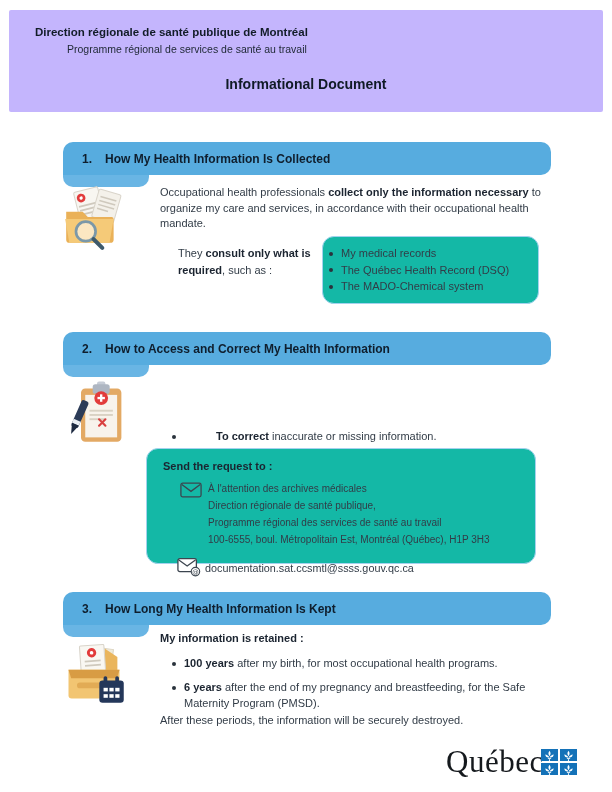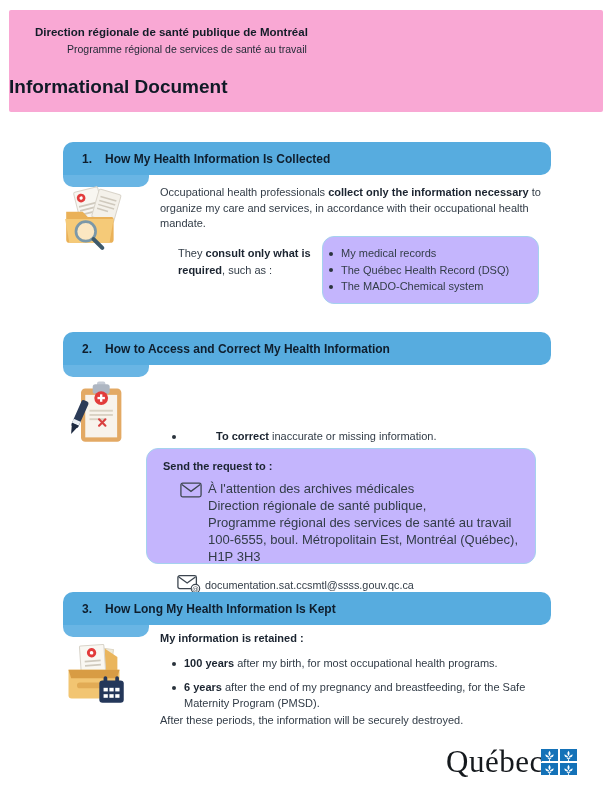--- a/index.html
+++ b/index.html
@@ -6,33 +6,33 @@
   html,body { background:#e8e8e8; }
   body { font-family:"Liberation Sans","DejaVu Sans",sans-serif; }
   .page {
     position:relative; width:612px; height:792px; background:#ffffff;
     margin:0 auto; overflow:hidden; color:#323c47;
   }
 
   
   .banner {
     position:absolute; left:9px; top:10px; width:594px; height:102px;
-    background:#f9a8d4; border-radius:2px;
+    background:#c4b5fd; border-radius:2px;
   }
   .banner .org {
     position:absolute; left:26px; top:16px;
     font-size:11.5px; font-weight:700; color:#121c28;
   }
   .banner .program {
     position:absolute; left:26px; top:33px;
     font-size:10.5px; color:#1d2733;padding-left:32px;
   }
   .banner .doc-title {
     position:absolute; left:0; top:66px; width:100%;
-    text-align:left; font-size:19px; font-weight:700; color:#101a26;
+    text-align:center; font-size:14px; font-weight:700; color:#101a26;
   }
 
   
   .sec-header {
     position:absolute; left:63px; width:488px; height:33px;
     background:#57acdf; border-radius:10px 10px 10px 0;
     display:flex; align-items:center; padding-left:19px;
     font-size:12px; font-weight:700; color:#0f1e2d;
   }
   .sec-header .num { margin-right:13px; }
@@ -40,40 +40,40 @@
     position:absolute; left:63px; width:86px; height:12px;
     background:#69b5e4; border-radius:0 0 10px 10px;
   }
 
   
   .body-txt { font-size:11px; line-height:15.5px; color:#323c47; }
   b { font-weight:700; color:#1b2430; }
   .lead { font-weight:700; color:#1b2430; font-size:11px; }
 
   .blue-box {
-    border:1.5px solid #a5d2ee; border-radius:12px; background:#c4b5fd;
+    border:1.5px solid #a5d2ee; border-radius:12px; background:#14b8a6;
   }
 
   .bullet { display:flex; font-size:11px; line-height:15.5px; }
   .bullet .dot {
     width:4px; height:4px; border-radius:50%; background:#2a333d;
     margin:6px 8px 0 0; flex:none;
   }
 
   .box-list { padding:8px 10px 8px 6px; }
   .box-list .bullet { line-height:16.5px; }
   .box-list .dot { margin-top:6.5px; }
 
   .abs { position:absolute; }
 
   
   .request-box { left:146px; top:448px; width:390px; height:116px; padding:11px 14px 0 16px; }
   .req-row { display:flex; margin-top:8px; }
   .req-row .ricon { flex:none; width:28px; padding-top:2px; }
-  .addr-line { font-size:13px; line-height:17px; color:#323c47; }
+  .addr-line { font-size:10px; line-height:17px; color:#323c47; }
   .email-row { margin-top:7px; align-items:center; }
   .email-txt { font-size:10.8px; color:#323c47;text-align:center; }
 
   
   .wordmark {
     position:absolute; left:446px; top:744px;
     font-family:"Liberation Serif","DejaVu Serif",serif;
     font-size:31px; color:#15191d; letter-spacing:0.5px;
   }
   .flag { position:absolute; left:541px; top:749px; }

